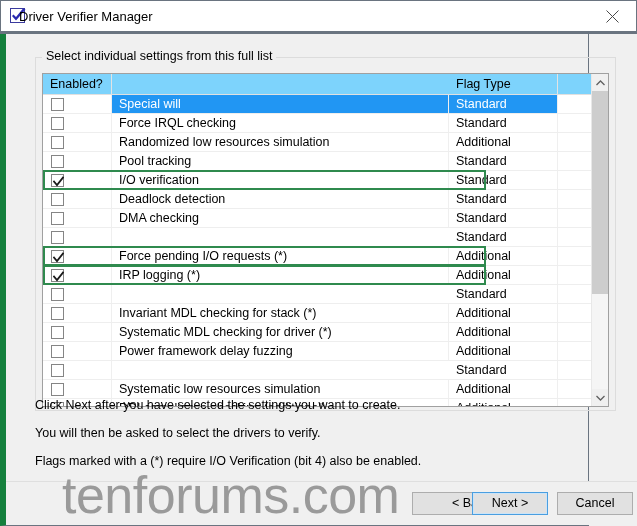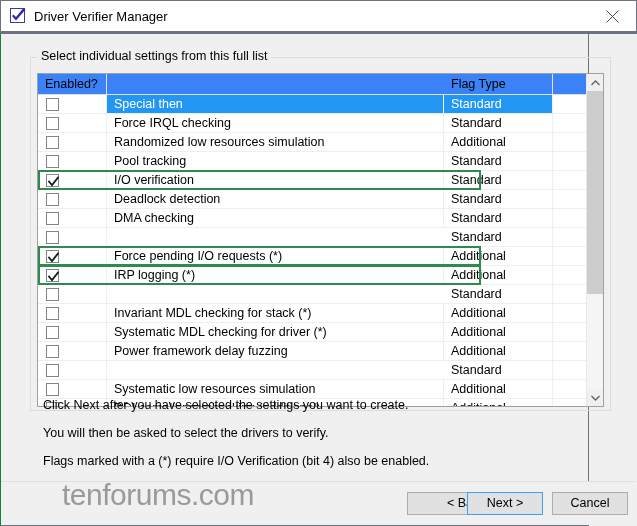--- a/index.html
+++ b/index.html
@@ -31,21 +31,21 @@
     border-right: 1px solid #6a7480;
     box-sizing: border-box;
   }
   #title-icon {
     position: absolute;
     left: 9px; top: 7px;
     width: 17px; height: 17px;
   }
   #title-text {
     position: absolute;
-    left: 33px; top: 7px;
+    left: 18px; top: 7px;
     font-size: 13px;
     color: #000000;
     line-height: 17px;
     white-space: nowrap;
   }
   #close-btn {
     position: absolute;
     right: 0px; top: 0px;
     width: 46px; height: 30px;
     cursor: default;
@@ -60,21 +60,21 @@
     background: #6a7480;
   }
 
   
   #body {
     position: absolute;
     left: 0; top: 34px;
     width: 589px;
     height: 492px;
     background: #f0f0f0;
-    border-left: 1px solid #15803d;
+    border-left: 6px solid #15803d;
     border-right: 1px solid #6a7480;
     border-bottom: 1px solid #6a7480;
     box-sizing: border-box;
   }
 
   
   #groupbox {
     position: absolute;
     left: 29px; top: 23px;
     width: 581px; height: 354px;
@@ -98,21 +98,21 @@
     left: 36px; top: 39px;
     width: 567px; height: 334px;
     background: #ffffff;
     border: 1px solid #a0a0a0;
     box-sizing: border-box;
     overflow: hidden;
   }
   #list-header {
     position: relative;
     height: 21px;
-    background: #3b82f6;
+    background: #7dd3fc;
     border-bottom: 1px solid #e0e0e0;
     box-sizing: border-box;
     padding-left: 18px;
   }
   .hdr-cell {
     position: absolute;
     top: 0;
     height: 20px;
     line-height: 20px;
     font-size: 12.5px;
@@ -220,31 +220,30 @@
   }
 
   
   .instr {
     position: absolute;
     left: 29px;
     font-size: 12.5px;
     color: #000000;
     white-space: nowrap;
     line-height: 15px;
-    padding-left: 13px;
   }
   #instr0 { top: 364px; }
   #instr1 { top: 392px; }
   #instr2 { top: 420px; }
 
   
   #watermark {
     position: absolute;
     left: 62px; top: 475px;
-    font-size: 30px;
+    font-size: 52px;
     color: #9a9a9a;
     letter-spacing: -0.5px;
     line-height: 40px;
     white-space: nowrap;
     z-index: 6;
   }
 
   
   #footer-sep {
     position: absolute;
@@ -309,21 +308,21 @@
         <div class="hdr-cell hdr-c0">Enabled?</div>
         <div class="hdr-cell hdr-c2">Flag Type</div>
         <div class="hdr-cell hdr-c3"></div>
       </div>
 
       <div id="rows-viewport">
           <div class="row selected">
             <div class="cell cell-chk">
               <div class="chkbox"></div>
             </div>
-            <div class="cell cell-name">Special then</div>
+            <div class="cell cell-name">Special will</div>
             <div class="cell cell-flag">Standard</div>
             <div class="cell cell-end"></div>
           </div>
           <div class="row">
             <div class="cell cell-chk">
               <div class="chkbox"></div>
             </div>
             <div class="cell cell-name">Force IRQL checking</div>
             <div class="cell cell-flag">Standard</div>
             <div class="cell cell-end"></div>

